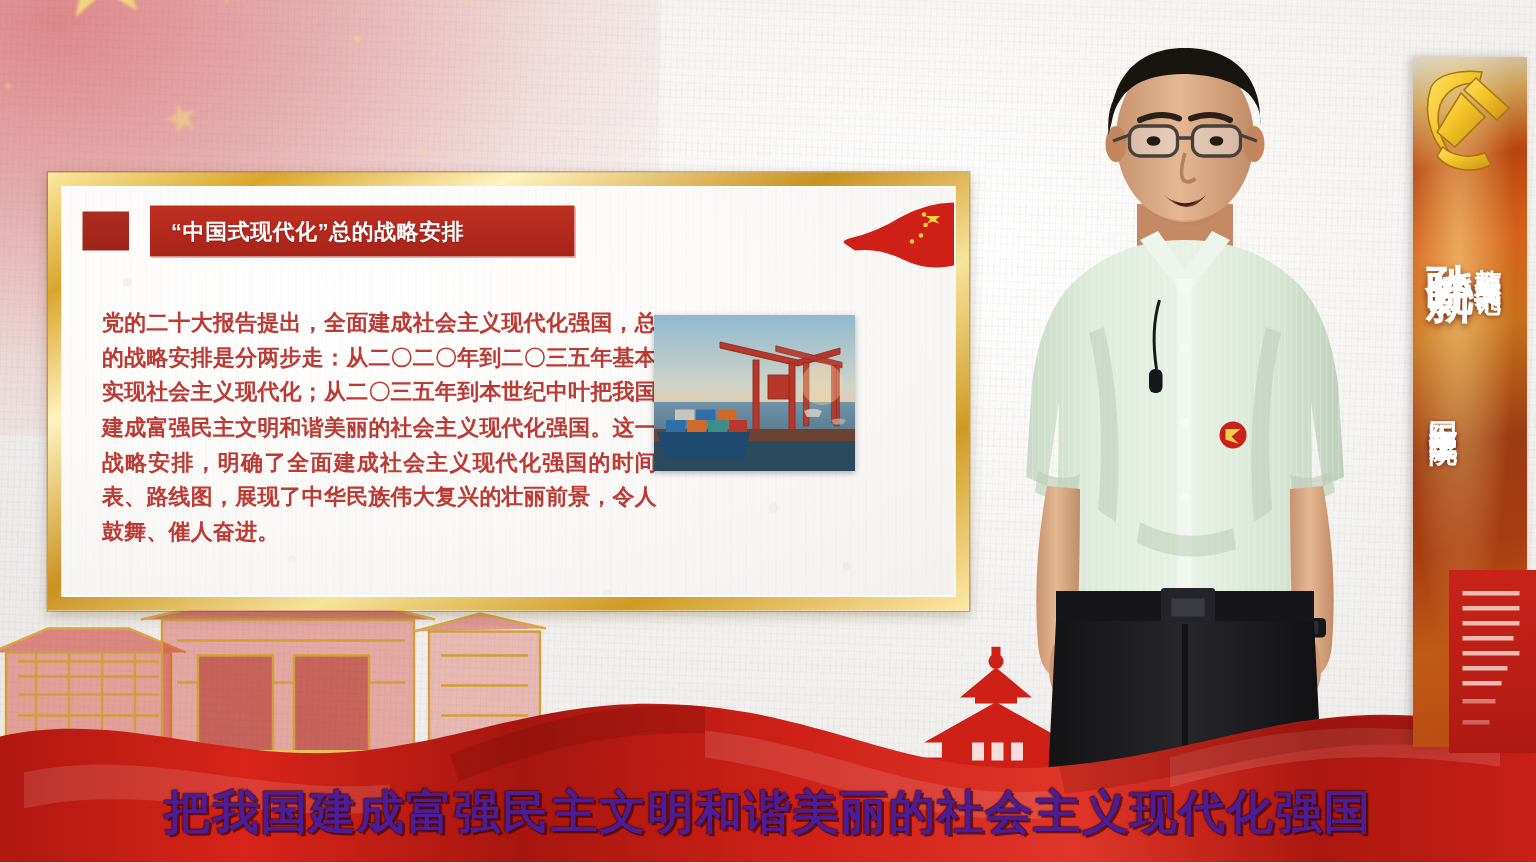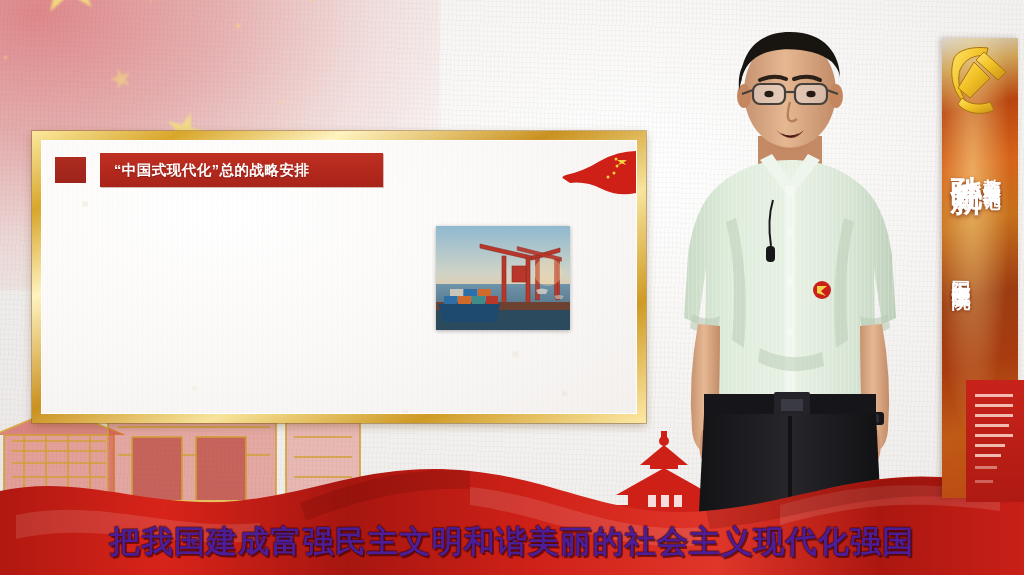--- a/index.html
+++ b/index.html
@@ -39,21 +39,21 @@
     clip-path:polygon(50% 0%,61% 35%,98% 35%,68% 57%,79% 91%,50% 70%,21% 91%,32% 57%,2% 35%,39% 35%);
     opacity:.85;
   }
   .star.big { width:72px; height:72px; left:72px; top:-16px; transform:rotate(-6deg); }
   .star.s2  { width:40px; height:40px; left:205px; top:152px; transform:rotate(16deg); opacity:.8; }
   .star.s3  { width:22px; height:22px; left:150px; top:108px; transform:rotate(-18deg); opacity:.5; }
   .star.s4  { width:17px; height:17px; left:236px; top:242px; transform:rotate(10deg); opacity:.35; }
 
   
   #slide {
-    position:absolute; left:32px; top:131px; width:614px; height:292px;
+    position:absolute; left:32px; top:115px; width:614px; height:292px;
     padding:9px;
     background:
       linear-gradient(152deg,#fbe9a0 0%,#d8a62a 13%,#fff3c0 27%,#c9911f 45%,#f7e49b 62%,#cf9a24 80%,#fde9a6 100%);
     box-shadow:0 3px 9px rgba(90,60,10,.33), 0 0 0 1px rgba(150,105,20,.45);
   }
   #slide .inner {
     position:relative; width:100%; height:100%; overflow:hidden;
     background:
       repeating-linear-gradient(90deg, rgba(0,0,0,.012) 0 1px, rgba(0,0,0,0) 1px 5px),
       radial-gradient(ellipse at 30% 26%, #ffffff 0%, #fbf9f7 52%, #f3f0ee 100%);
@@ -353,20 +353,21 @@
         <path d="M80 2 L80 44 Q62 48 46 40 Q30 32 14 34 L8 30 Q4 28 10 26 Q28 22 44 12 Q62 2 80 2 Z" fill="#cf2017"></path>
         <g fill="#f5d33c">
           <path d="M68 10 l3.2 0 l-2 1.6 l1.6 1.8 l-2.8 -1 l-2.8 1 l1.6 -1.8 l-2 -1.6 l3.2 0 z" transform="translate(0,2) scale(1.5) translate(-24,-4)"></path>
           <circle cx="60" cy="10" r="1.5"></circle>
           <circle cx="61" cy="17" r="1.5"></circle>
           <circle cx="58" cy="24" r="1.5"></circle>
           <circle cx="52" cy="28" r="1.5"></circle>
         </g>
       </svg>
 
+      <div class="body-text">党的二十大报告提出，全面建成社会主义现代化强国，总的战略安排是分两步走：从二〇二〇年到二〇三五年基本实现社会主义现代化；从二〇三五年到本世纪中叶把我国建成富强民主文明和谐美丽的社会主义现代化强国。这一战略安排，明确了全面建成社会主义现代化强国的时间表、路线图，展现了中华民族伟大复兴的壮丽前景，令人鼓舞、催人奋进。</div>
 
       <svg class="photo" viewBox="0 0 134 104">
         <defs>
           <linearGradient id="skyG" x1="0" y1="0" x2="0" y2="1">
             <stop offset="0" stop-color="#8fb9cf"></stop>
             <stop offset=".45" stop-color="#cfd3c7"></stop>
             <stop offset=".72" stop-color="#f0c79a"></stop>
             <stop offset="1" stop-color="#c98f62"></stop>
           </linearGradient>
           <linearGradient id="seaG" x1="0" y1="0" x2="0" y2="1">

